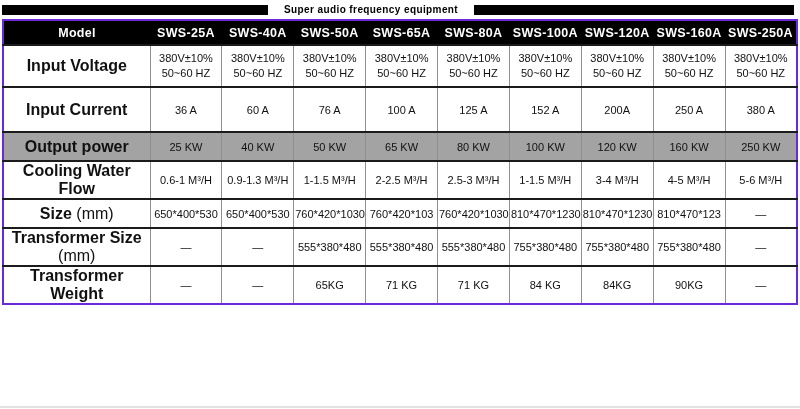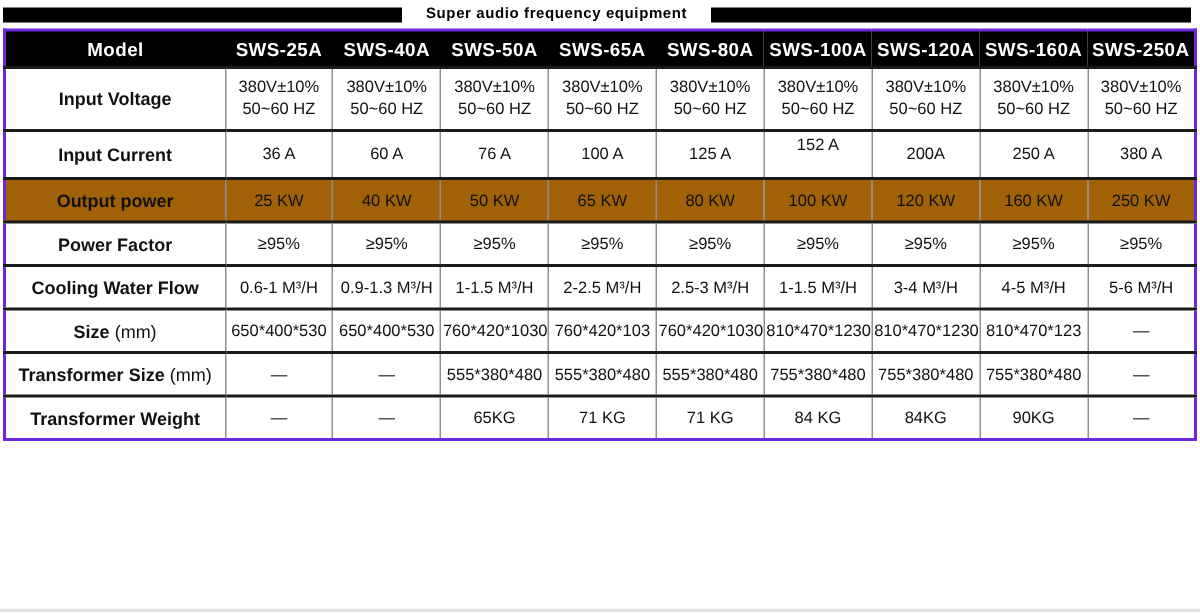--- a/index.html
+++ b/index.html
@@ -24,25 +24,25 @@
   thead th{
     background:#000;color:#fff;font-size:12.5px;font-weight:bold;
     height:23px;text-align:center;letter-spacing:0.3px;padding:0;
   }
   tbody th,tbody td{
     border-left:1px solid #8f8f8f;border-top:2px solid #1b1b1b;
     height:27px;text-align:center;vertical-align:middle;padding:0 1px;
     color:#111;
   }
   tbody tr.tall th,tbody tr.tall td{height:40px;}
-  tbody th{font-size:12px;font-weight:bold;}
+  tbody th{font-size:16px;font-weight:bold;}
   tbody td{font-size:11px;}
   tbody td.multiline{white-space:pre-line;line-height:1.4;}
-  tbody tr.highlight th,tbody tr.highlight td{background:#a16207;}
-  tbody td.raised{vertical-align:top;padding-top:3px;margin-top:40px;}
+  tbody tr.highlight th,tbody tr.highlight td{background:#a3a3a3;}
+  tbody td.raised{vertical-align:top;padding-top:16px;margin-top:40px;}
   .label-suffix{font-weight:normal;}
   .page-bottom-line{position:absolute;left:0;right:0;bottom:1px;height:2px;background:#e2e2e2;}
 </style>
 </head>
 <body>
 
 <div class="titlebar">
   <div class="bar bar-left"></div>
   <div class="title">Super audio frequency equipment</div>
   <div class="bar bar-right"></div>
@@ -115,32 +115,20 @@
         <td>40 KW</td>
         <td>50 KW</td>
         <td>65 KW</td>
         <td>80 KW</td>
         <td>100 KW</td>
         <td>120 KW</td>
         <td>160 KW</td>
         <td>250 KW</td>
       </tr>
       <tr>
-        <th>Power Factor</th>
-        <td>≥95%</td>
-        <td>≥95%</td>
-        <td>≥95%</td>
-        <td>≥95%</td>
-        <td>≥95%</td>
-        <td>≥95%</td>
-        <td>≥95%</td>
-        <td>≥95%</td>
-        <td>≥95%</td>
-      </tr>
-      <tr>
         <th>Cooling Water Flow</th>
         <td>0.6-1 M³/H</td>
         <td>0.9-1.3 M³/H</td>
         <td>1-1.5 M³/H</td>
         <td>2-2.5 M³/H</td>
         <td>2.5-3 M³/H</td>
         <td>1-1.5 M³/H</td>
         <td>3-4 M³/H</td>
         <td>4-5 M³/H</td>
         <td>5-6 M³/H</td>

